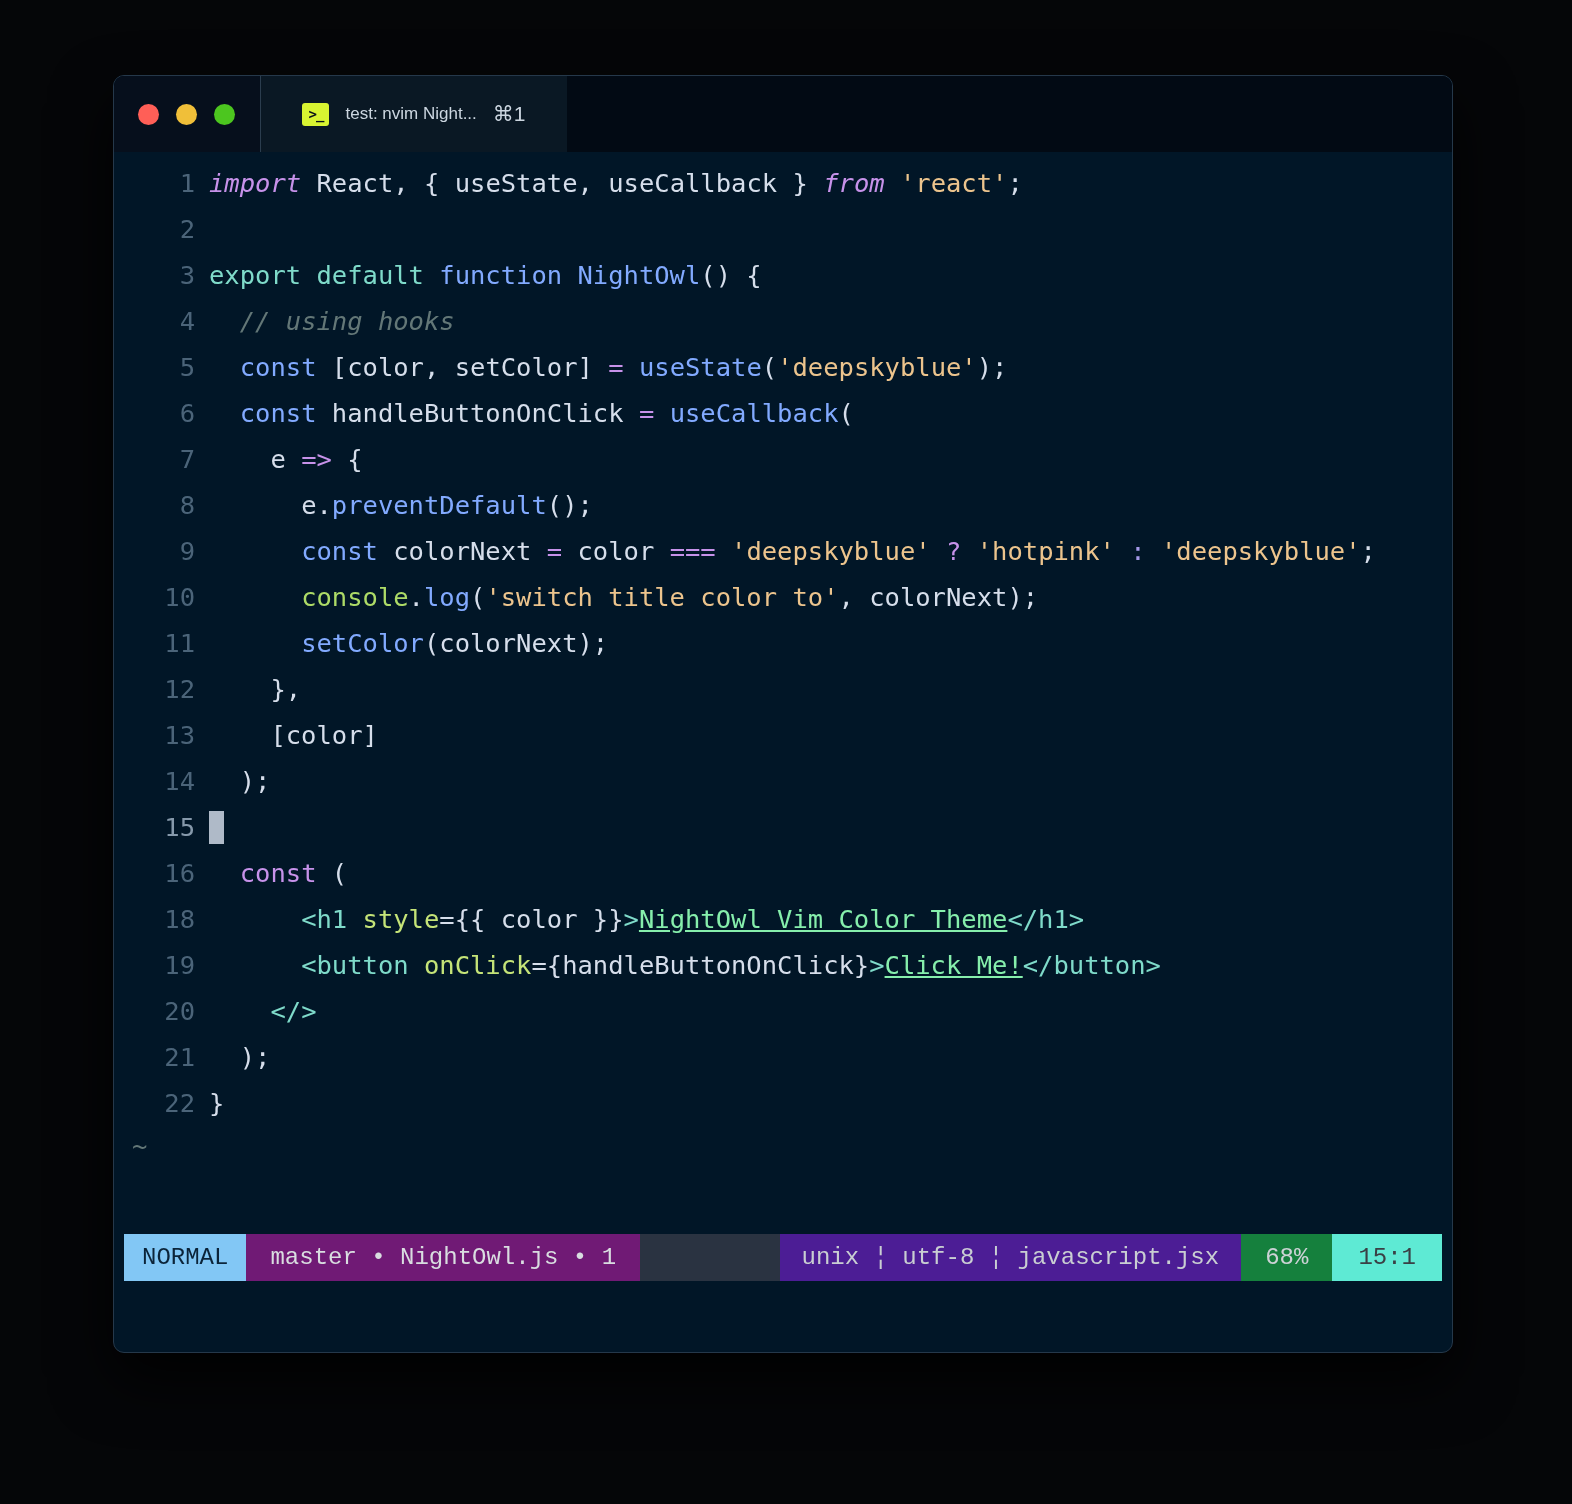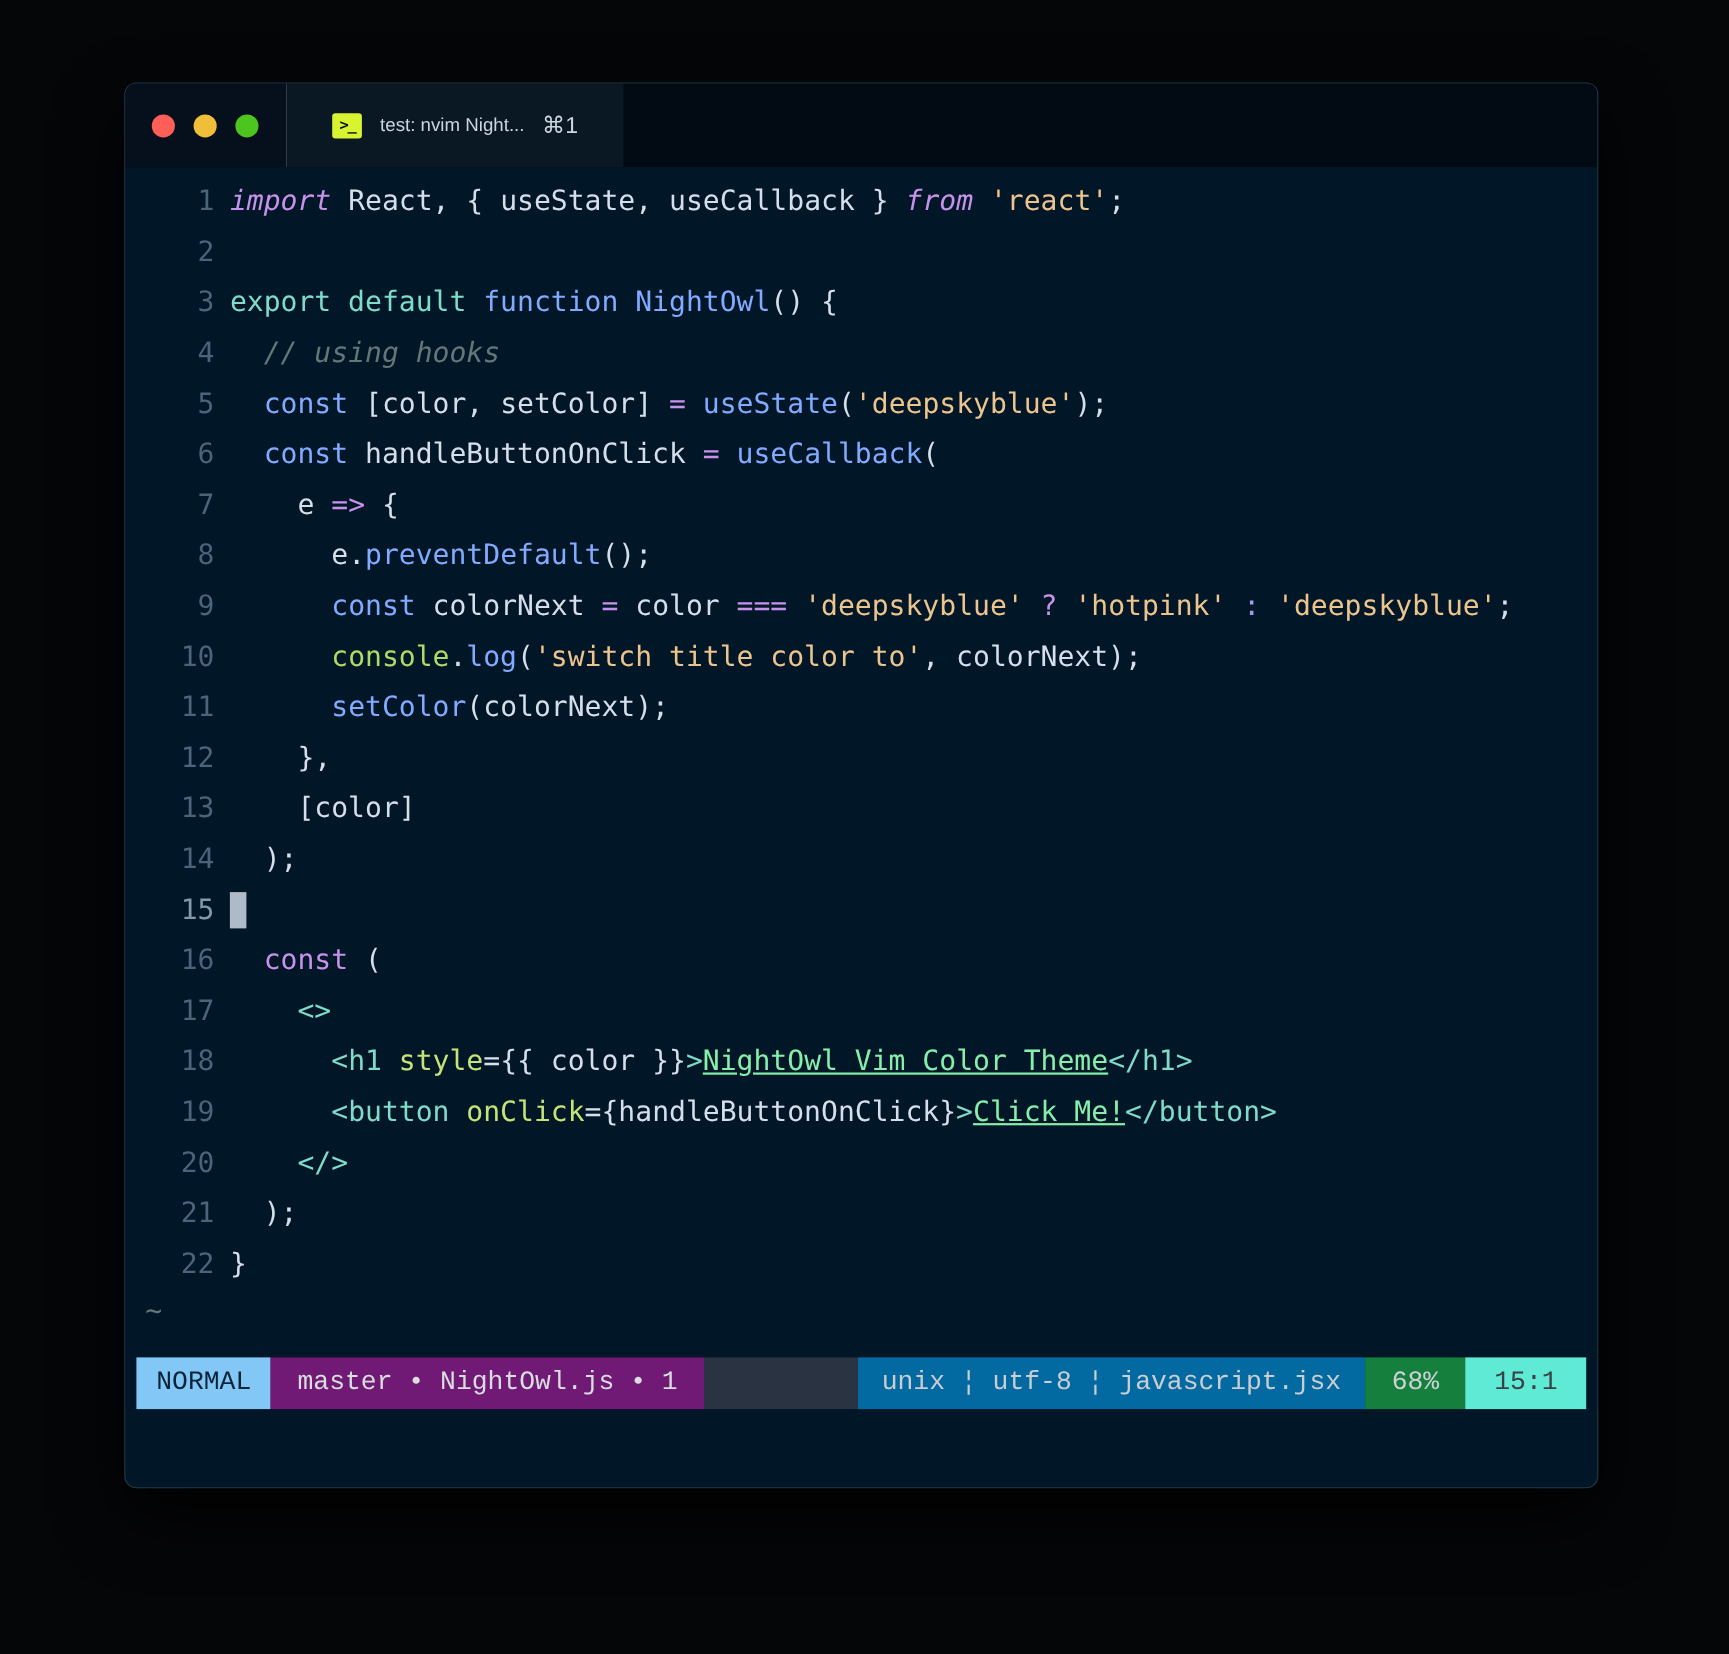--- a/index.html
+++ b/index.html
@@ -185,21 +185,21 @@
     padding: 0 18px;
     font-weight: normal;
   }
   #sl-branch {
     background: #701a75;
     color: #d9dde0;
     padding: 0 24px;
   }
   #sl-gap { flex: 1; background: #2a3341; }
   #sl-fileinfo {
-    background: #0369a1;
+    background: #4c1d95;
     color: #c9ced2;
     padding: 0 22px;
   }
   #sl-pct {
     background: #15803d;
     color: #cdd2d6;
     padding: 0 24px;
   }
   #sl-pos {
     background: #5eead4;
@@ -240,21 +240,20 @@
         <div class="line"><div class="lnum">7</div><div class="code"><span class="plain">    </span><span class="plain">e</span><span class="plain"> </span><span class="op">=&gt;</span><span class="punct"> {</span></div></div>
         <div class="line"><div class="lnum">8</div><div class="code"><span class="plain">      </span><span class="plain">e</span><span class="punct">.</span><span class="method">preventDefault</span><span class="punct">();</span></div></div>
         <div class="line"><div class="lnum">9</div><div class="code"><span class="plain">      </span><span class="kw-const">const</span><span class="plain"> </span><span class="plain">colorNext</span><span class="plain"> </span><span class="op">=</span><span class="plain"> </span><span class="plain">color</span><span class="plain"> </span><span class="op">===</span><span class="plain"> </span><span class="str">'deepskyblue'</span><span class="plain"> </span><span class="opq">?</span><span class="plain"> </span><span class="str">'hotpink'</span><span class="plain"> </span><span class="opc">:</span><span class="plain"> </span><span class="str">'deepskyblue'</span><span class="punct">;</span></div></div>
         <div class="line"><div class="lnum">10</div><div class="code"><span class="plain">      </span><span class="obj">console</span><span class="punct">.</span><span class="method">log</span><span class="punct">(</span><span class="str">'switch title color to'</span><span class="punct">, </span><span class="plain">colorNext</span><span class="punct">);</span></div></div>
         <div class="line"><div class="lnum">11</div><div class="code"><span class="plain">      </span><span class="method">setColor</span><span class="punct">(</span><span class="plain">colorNext</span><span class="punct">);</span></div></div>
         <div class="line"><div class="lnum">12</div><div class="code"><span class="punct">    },</span></div></div>
         <div class="line"><div class="lnum">13</div><div class="code"><span class="punct">    [</span><span class="plain">color</span><span class="punct">]</span></div></div>
         <div class="line"><div class="lnum">14</div><div class="code"><span class="punct">  );</span></div></div>
         <div class="line"><div class="lnum cur">15</div><div class="code"><span class="cursor-block"></span></div></div>
         <div class="line"><div class="lnum">16</div><div class="code"><span class="plain">  </span><span class="kw-return">const</span><span class="punct"> (</span></div></div>
-        <div class="line"><div class="lnum">17</div><div class="code"><span class="plain">    </span><span class="tag">&lt;&gt;</span></div></div>
         <div class="line"><div class="lnum">18</div><div class="code"><span class="plain">      </span><span class="tag">&lt;h1</span><span class="plain"> </span><span class="attr">style</span><span class="punct">=</span><span class="punct">{{ </span><span class="plain">color</span><span class="punct"> }}</span><span class="tag">&gt;</span><span class="jsxtext">NightOwl Vim Color Theme</span><span class="tag">&lt;/h1&gt;</span></div></div>
         <div class="line"><div class="lnum">19</div><div class="code"><span class="plain">      </span><span class="tag">&lt;button</span><span class="plain"> </span><span class="attr">onClick</span><span class="punct">=</span><span class="punct">{</span><span class="plain">handleButtonOnClick</span><span class="punct">}</span><span class="tag">&gt;</span><span class="jsxtext">Click Me!</span><span class="tag">&lt;/button&gt;</span></div></div>
         <div class="line"><div class="lnum">20</div><div class="code"><span class="plain">    </span><span class="tag">&lt;/&gt;</span></div></div>
         <div class="line"><div class="lnum">21</div><div class="code"><span class="punct">  );</span></div></div>
         <div class="line"><div class="lnum">22</div><div class="code"><span class="punct">}</span></div></div>
       </div>
     <div id="tilde">~</div>
 
     <div id="statusline">
       <div class="sl" id="sl-mode">NORMAL</div>

